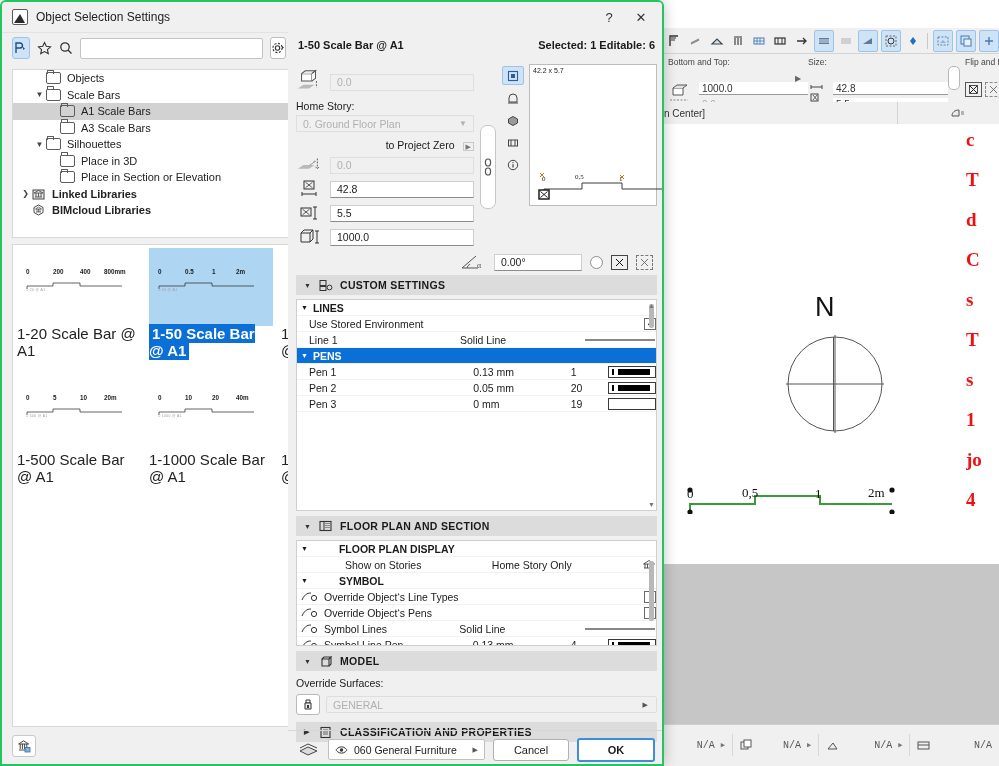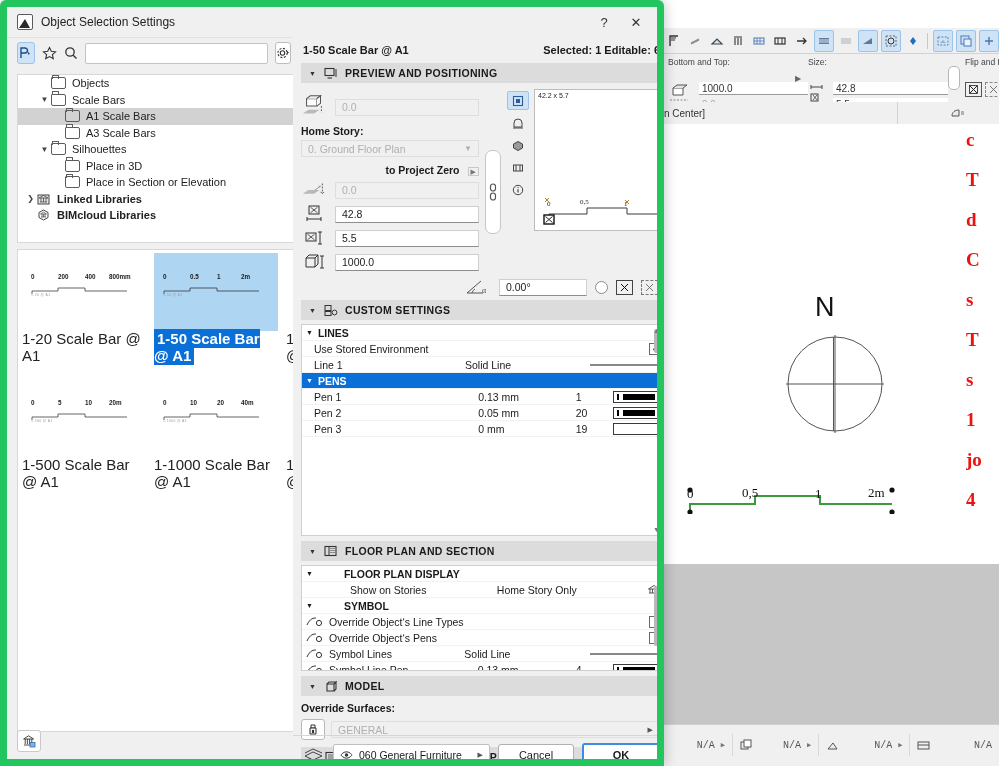--- a/index.html
+++ b/index.html
@@ -22,21 +22,21 @@
   .ib-field.dim{color:#aaa;background:#f0f0f0;border-bottom:1px solid #cfcfcf;}
   .bg-rowbar{position:absolute;left:660px;top:102px;width:339px;height:22px;background:#f0f0f0;border-bottom:1px solid #d3d3d3;font-size:10px;color:#333;display:flex;align-items:center;}
   .canvas{position:absolute;left:660px;top:124px;width:339px;height:440px;background:#fff;}
   .bg-split{position:absolute;left:660px;top:564px;width:339px;height:160px;background:#c6c6c6;}
   .bg-status{position:absolute;left:660px;top:724px;width:339px;height:42px;background:#f0f0f0;border-top:1px solid #cfcfcf;}
   .status-row{position:absolute;top:9px;left:0;width:339px;height:22px;display:flex;align-items:center;font-size:10px;color:#555;font-family:Liberation Mono, monospace;}
   .st-cell{display:flex;align-items:center;gap:6px;padding:0 7px;height:22px;border-right:1px solid #d8d8d8;}
   .redstrip{position:absolute;left:966px;top:120px;width:33px;font-family:"Liberation Serif",serif;color:#ee1111;font-size:19px;line-height:40px;font-weight:700;overflow:hidden;}
   
   #dialog{position:absolute;left:0;top:0;width:664px;height:766px;background:#f0f0f0;
-    border:7px solid #22c55e;border-radius:6px 6px 0 0;box-shadow:0 0 14px rgba(0,0,0,.25);box-sizing:border-box;overflow:hidden;}
+    border:2px solid #22c55e;border-radius:6px 6px 0 0;box-shadow:0 0 14px rgba(0,0,0,.25);box-sizing:border-box;overflow:hidden;}
   .titlebar{height:30px;display:flex;align-items:center;padding:0 6px 0 10px;background:#f0f0f0;border-bottom:1px solid #e2e2e2;}
   .title-logo{width:14px;height:14px;border-radius:2px;background:#ffffff;border:1px solid #5a5a5a;margin-right:8px;position:relative;overflow:hidden;}
   .title-logo:after{content:"";position:absolute;left:1px;bottom:1px;border-left:6px solid transparent;border-right:5px solid transparent;border-bottom:9px solid #2b2b2b;}
   .title-text{font-size:12px;color:#222;flex:1;}
   .tb-btn{width:26px;height:22px;display:flex;align-items:center;justify-content:center;font-size:13px;color:#333;cursor:default;}
   .searchbar{height:30px;display:flex;align-items:center;gap:7px;padding:0 10px;}
   .sb-ico{width:26px;height:20px;display:flex;align-items:center;justify-content:center;border-radius:3px;}
   .sb-ico.on{background:#cfe3f7;border:1px solid #9cc3e8;}
   .sb-input{flex:1;height:17px;background:#fff;border:1px solid #c4c4c4;border-radius:2px;}
   
@@ -69,21 +69,21 @@
     font-size:10.5px;font-weight:700;letter-spacing:.3px;color:#1a1a1a;margin:0 8px;}
   .caret{font-size:7px;color:#333;width:8px;}
   .pp{display:flex;padding:6px 8px 0 8px;gap:6px;}
   .pp-left{width:178px;}
   .fld{height:17px;background:#fff;border:1px solid #cfcfcf;border-bottom:1px solid #8d8d8d;font-size:10.5px;color:#222;
     display:flex;align-items:center;padding-left:6px;box-sizing:border-box;}
   .fld.dim{color:#b0b0b0;background:#f0f0f0;border:1px solid #dedede;}
   .frow{display:flex;align-items:center;gap:8px;margin-top:5px;}
   .ficon{width:26px;display:flex;justify-content:center;align-items:center;flex:none;}
   .lbl{font-size:10.5px;color:#1a1a1a;}
-  .lbl.bold{font-weight:700;}
+  .lbl.bold{font-weight:400;}
   .pv-strip{width:22px;display:flex;flex-direction:column;align-items:center;gap:5px;padding-top:2px;}
   .pv-ico{width:20px;height:17px;display:flex;align-items:center;justify-content:center;border-radius:2px;}
   .pv-ico.on{background:#cfe3f7;border:1px solid #9cc3e8;}
   .pv-box{flex:1;background:#fff;border:1px solid #bdbdbd;position:relative;height:140px;}
   .pv-dim{position:absolute;left:3px;top:2px;font-size:7px;color:#222;}
   
   .clist{margin:0 8px;background:#fff;border:1px solid #cfcfcf;height:210px;position:relative;overflow:hidden;}
   .crow{height:15px;display:flex;align-items:center;font-size:10.5px;color:#1a1a1a;border-bottom:1px solid #f2f2f2;}
   .crow.grp{font-weight:700;}
   .crow.sel{background:#0a6fd6;color:#fff;}
@@ -539,29 +539,20 @@
       </div>
   </div>
 
   <div id="rpane">
 
     <div class="rhead">
       <span>1-50 Scale Bar @ A1</span>
       <span>Selected: 1 Editable: 6</span>
     </div>
 
-    <div class="sect">
-      <span class="caret">▼</span>
-      <svg width="14" height="13" viewBox="0 0 14 13">
-          <rect x="1" y="1.5" width="9" height="7" stroke="#333" stroke-width="1.1" fill="none"></rect>
-          <path d="M3.5 11h4.5" stroke="#333" stroke-width="1.1"></path>
-          <path d="M12 2v8" stroke="#333" stroke-width="1"></path>
-        </svg>
-      <span>PREVIEW AND POSITIONING</span>
-    </div>
 
     <div class="pp">
       <div class="pp-left">
         <div class="frow">
           <div class="ficon">
             <svg width="28" height="26" viewBox="0 0 28 26">
                 <path d="M6 4h11v8H6z" stroke="#555" stroke-width="1.1" fill="#fff"></path>
                 <path d="M6 4l4-3h11l-4 3" stroke="#555" stroke-width="1.1" fill="#ededed"></path>
                 <path d="M17 4l4-3v8l-4 3" stroke="#555" stroke-width="1.1" fill="#f6f6f6"></path>
                 <path d="M2 20l6-4h12l-6 4z" fill="#b9b9b9"></path>

